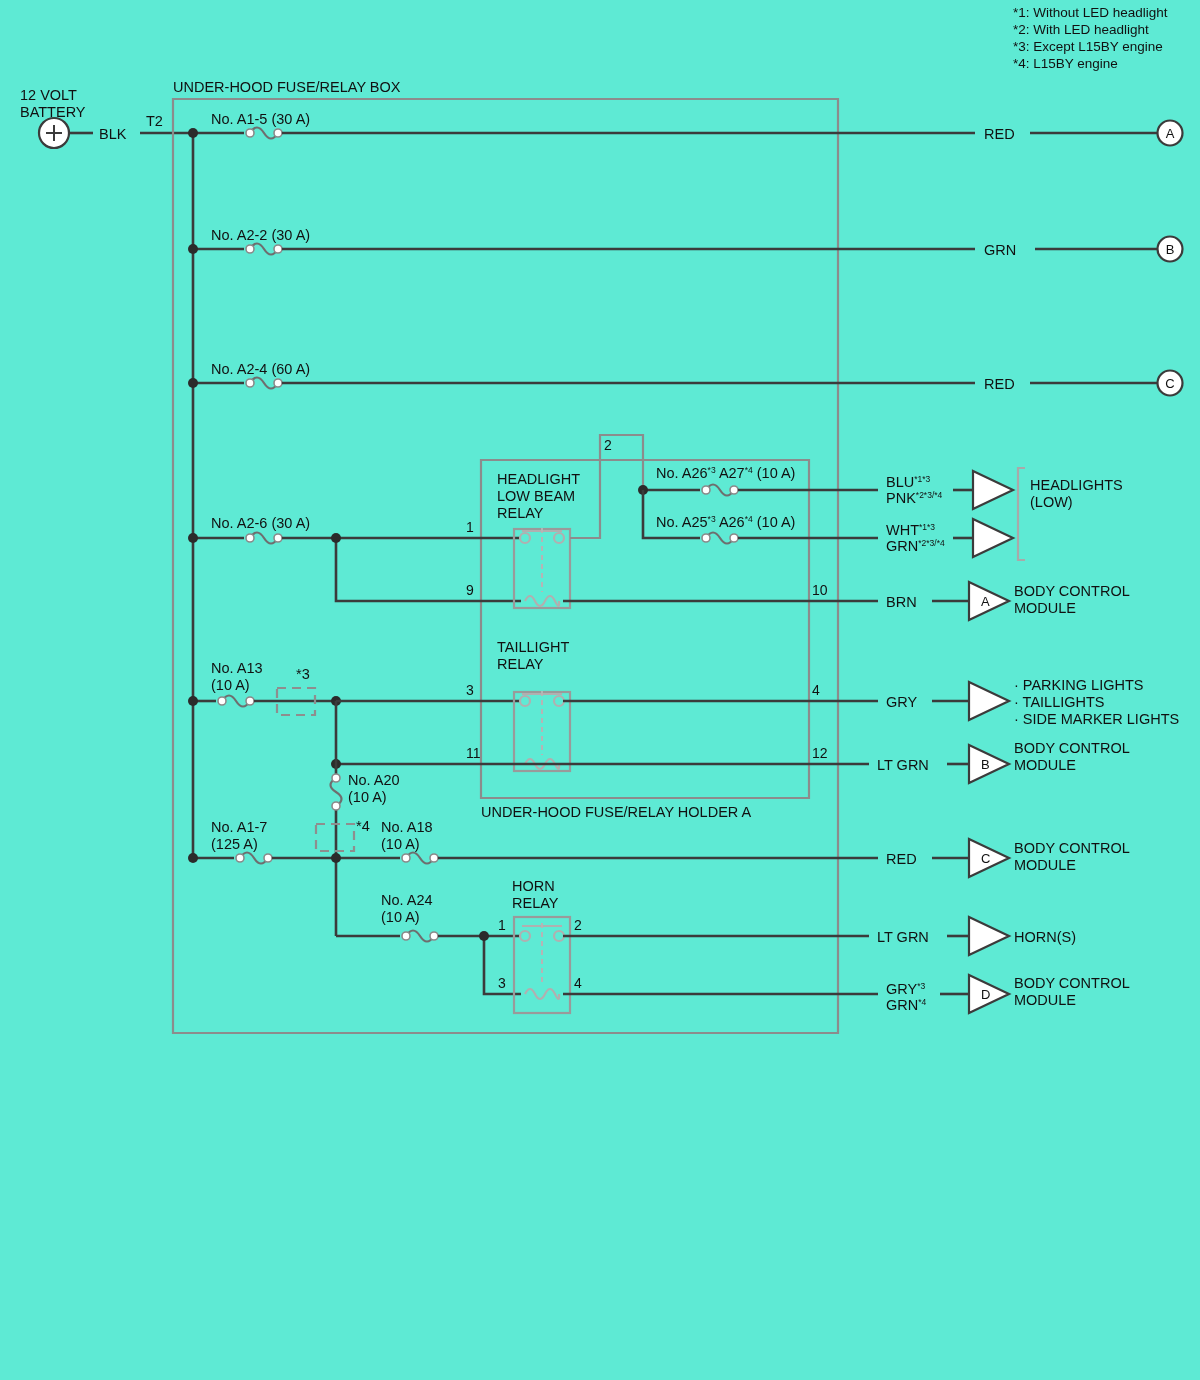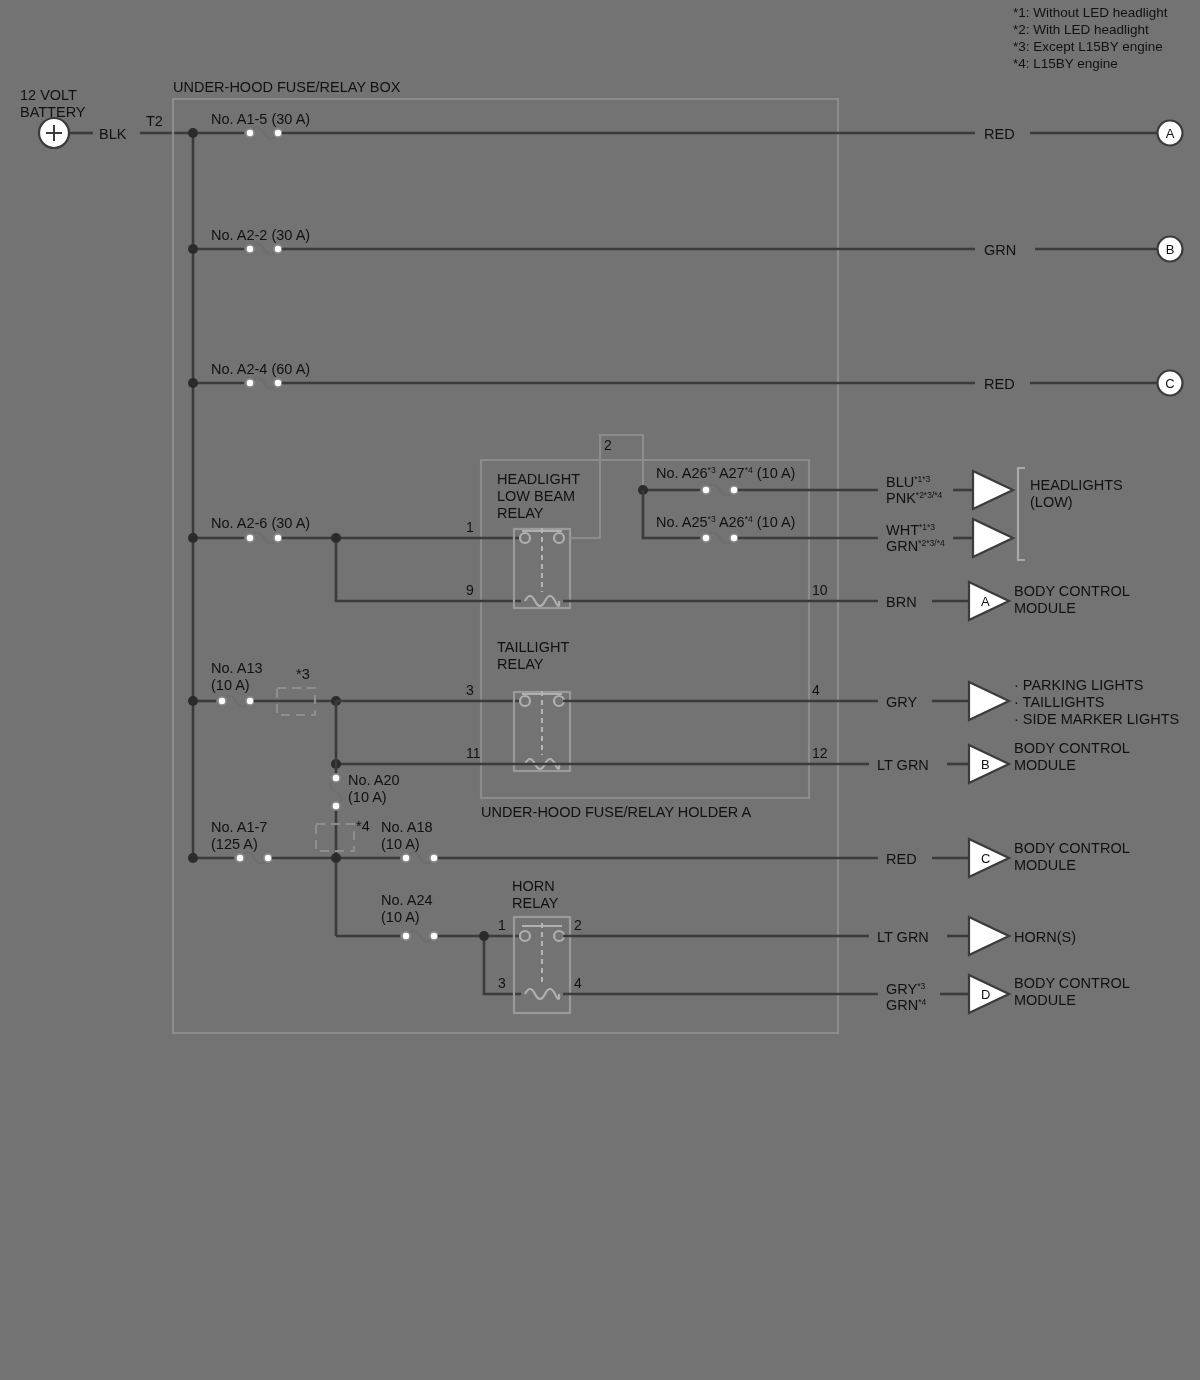--- a/index.html
+++ b/index.html
@@ -1,17 +1,17 @@
 <!DOCTYPE html>
 <html><head>
 <meta charset="utf-8">
 <style>
   html,body{margin:0;padding:0;background:#fff;}
   body{width:1200px;height:1380px;font-family:"Liberation Sans",sans-serif;}
-  #sheet{position:relative;width:1200px;height:1380px;overflow:hidden;background:#737373;}
+  #sheet{position:relative;width:1200px;height:1380px;overflow:hidden;background:#5eead4;}
   svg{display:block;}
   text{font-family:"Liberation Sans",sans-serif;fill:#111;}
   .lbl{font-size:14.5px;}
   .lbl-sm{font-size:13px;}
   .sup{font-size:8.5px;}
   .pin{font-size:14px;}
   .note{font-size:13.5px;}
   .wire{stroke:#3b3b3b;stroke-width:2.6;fill:none;stroke-linecap:butt;}
   .boxline{stroke:#8c8c8c;stroke-width:2.2;fill:none;}
   .relaybox{stroke:#9a9a9a;stroke-width:2.2;fill:none;}

